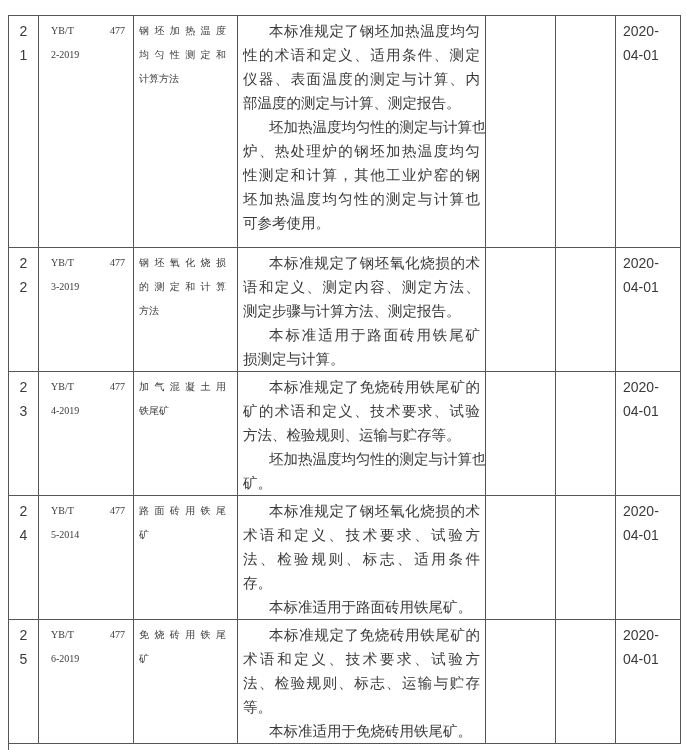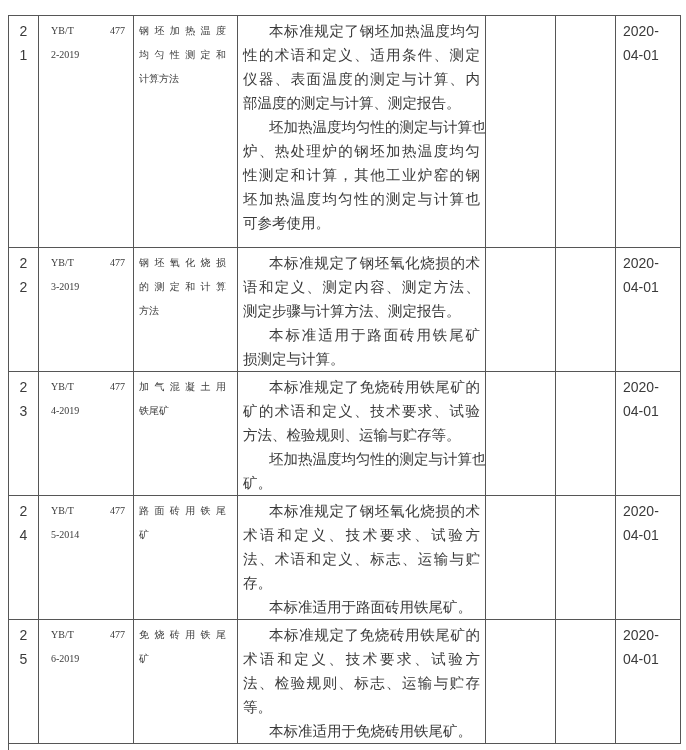--- a/index.html
+++ b/index.html
@@ -185,21 +185,21 @@
             <div class="line para-last">5-2014</div>
           </td>
           <td class="c-name">
             <div class="line">路面砖用铁尾</div>
             <div class="line para-last">矿</div>
           </td>
           <td class="c-desc">
             <div>
               <div class="line indent">本标准规定了钢坯氧化烧损的术</div>
               <div class="line">术语和定义、技术要求、试验方</div>
-              <div class="line">法、术语和定义、标志、运输与贮</div>
+              <div class="line">法、检验规则、标志、适用条件</div>
               <div class="line para-last">存。</div>
             </div>
             <div>
               <div class="line para-last indent">本标准适用于路面砖用铁尾矿。</div>
             </div>
           </td>
           <td class="c-empty"></td>
           <td class="c-empty"></td>
           <td class="c-date">
             <div class="line">2020-</div>

